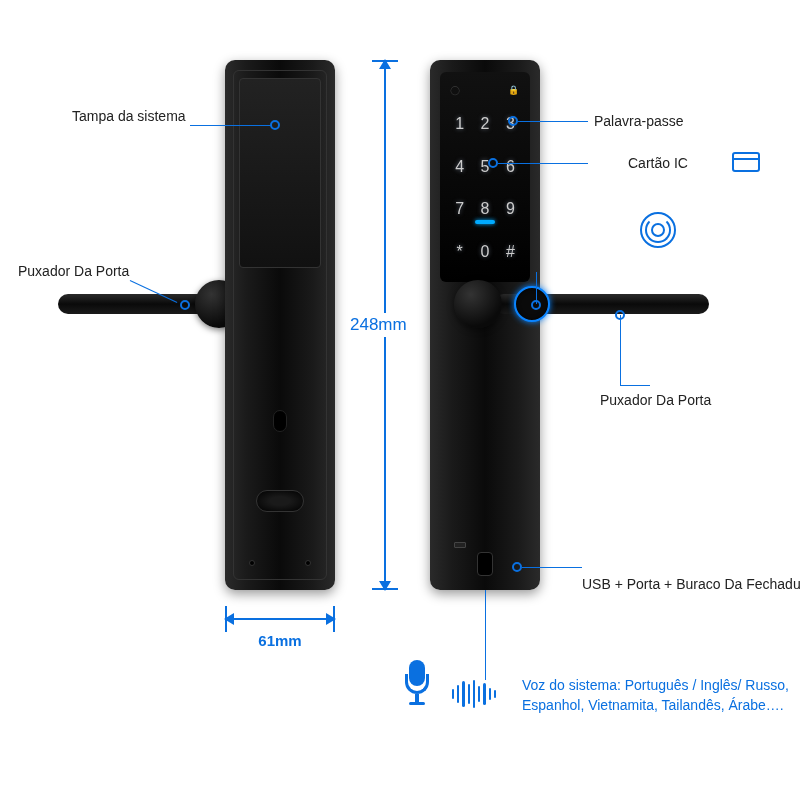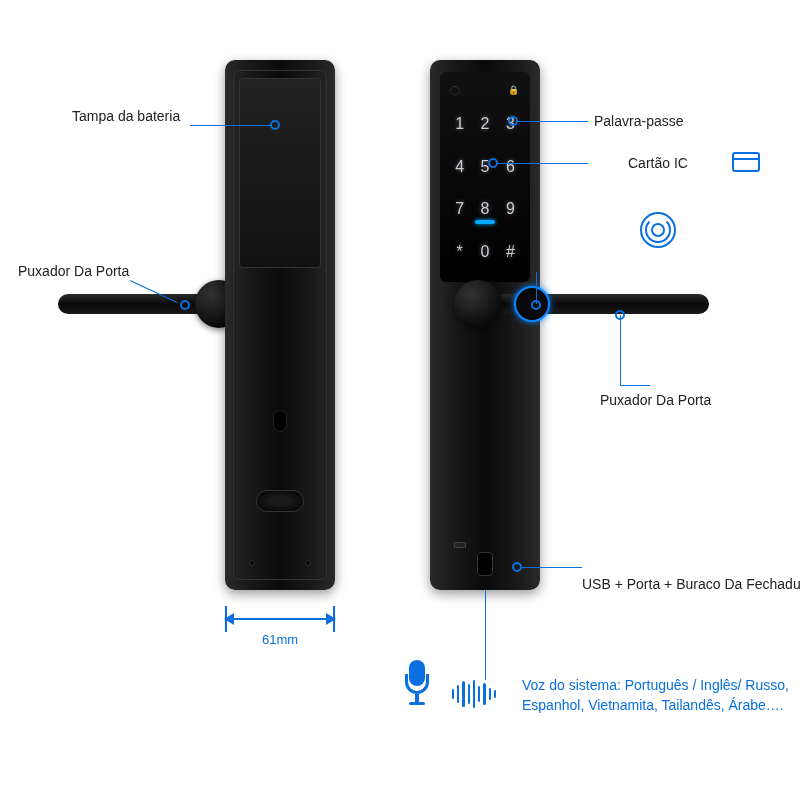--- a/index.html
+++ b/index.html
@@ -155,21 +155,21 @@
 
 .dim-width {
   position: absolute; left: 225px; top: 604px; width: 110px; height: 30px;
 }
 .dim-width .line { position: absolute; top: 14px; left: 0; right: 0; height: 2px; background: #0a70e0; }
 .dim-width .arrow-l, .dim-width .arrow-r { position: absolute; top: 9px; width: 0; height: 0; border-top: 6px solid transparent; border-bottom: 6px solid transparent; }
 .dim-width .arrow-l { left: -1px; border-right: 10px solid #0a70e0; }
 .dim-width .arrow-r { right: -1px; border-left: 10px solid #0a70e0; }
 .dim-width .cap-l, .dim-width .cap-r { position: absolute; top: 2px; width: 2px; height: 26px; background: #0a70e0; }
 .dim-width .cap-l { left: 0; } .dim-width .cap-r { right: 0; }
-.dim-width .label { position: absolute; left: 50%; top: 28px; transform: translateX(-50%); color: #0a70e0; font-size: 13px; font-weight: 400; }
+.dim-width .label { position: absolute; left: 50%; top: 28px; transform: translateX(-50%); color: #0a70e0; font-size: 15px; font-weight: 700; }
 
 
 .line { position: absolute; background: #0a70e0; }
 .dot { position: absolute; width: 10px; height: 10px; border: 2px solid #0a70e0; border-radius: 50%; background: transparent; }
 
 
 .label-text { position: absolute; font-size: 14px; color: #222; white-space: nowrap; }
 
 
 .icon-card {
@@ -245,33 +245,41 @@
       <div class="usb-slot"></div>
       <div class="key-hole"></div>
     </div>
   </div>
   <div class="handle-right">
     <div class="shaft"></div>
     <div class="knob"></div>
     <div class="fp-ring"></div>
   </div>
 
+  <div class="dim-height">
+    <div class="cap-t"></div>
+      <div class="arrow-t"></div>
+    <div class="line"></div>
+    <div class="arrow-b"></div>
+      <div class="cap-b"></div>
+    <div class="label">248mm</div>
+  </div>
 
   <div class="dim-width">
     <div class="cap-l"></div>
       <div class="arrow-l"></div>
     <div class="line"></div>
     <div class="arrow-r"></div>
       <div class="cap-r"></div>
     <div class="label">61mm</div>
   </div>
 
   <div class="dot" style="left:270px; top:120px;"></div>
   <div class="line" style="left:190px; top:125px; width:82px; height:1px;"></div>
-  <div class="label-text" style="left:72px; top:108px;">Tampa da bateria</div>
+  <div class="label-text" style="left:72px; top:108px;">Tampa da sistema</div>
 
   <div class="dot" style="left:180px; top:300px;"></div>
   <div class="line" style="left:130px; top:280px; width:52px; height:1px; transform-origin:left; transform:rotate(25deg);"></div>
   <div class="label-text" style="left:18px; top:263px;">Puxador Da Porta</div>
 
   <div class="dot" style="left:508px; top:116px;"></div>
   <div class="line" style="left:518px; top:121px; width:70px; height:1px;"></div>
   <div class="label-text" style="left:594px; top:113px;">Palavra-passe</div>
 
   <div class="dot" style="left:488px; top:158px;"></div>

